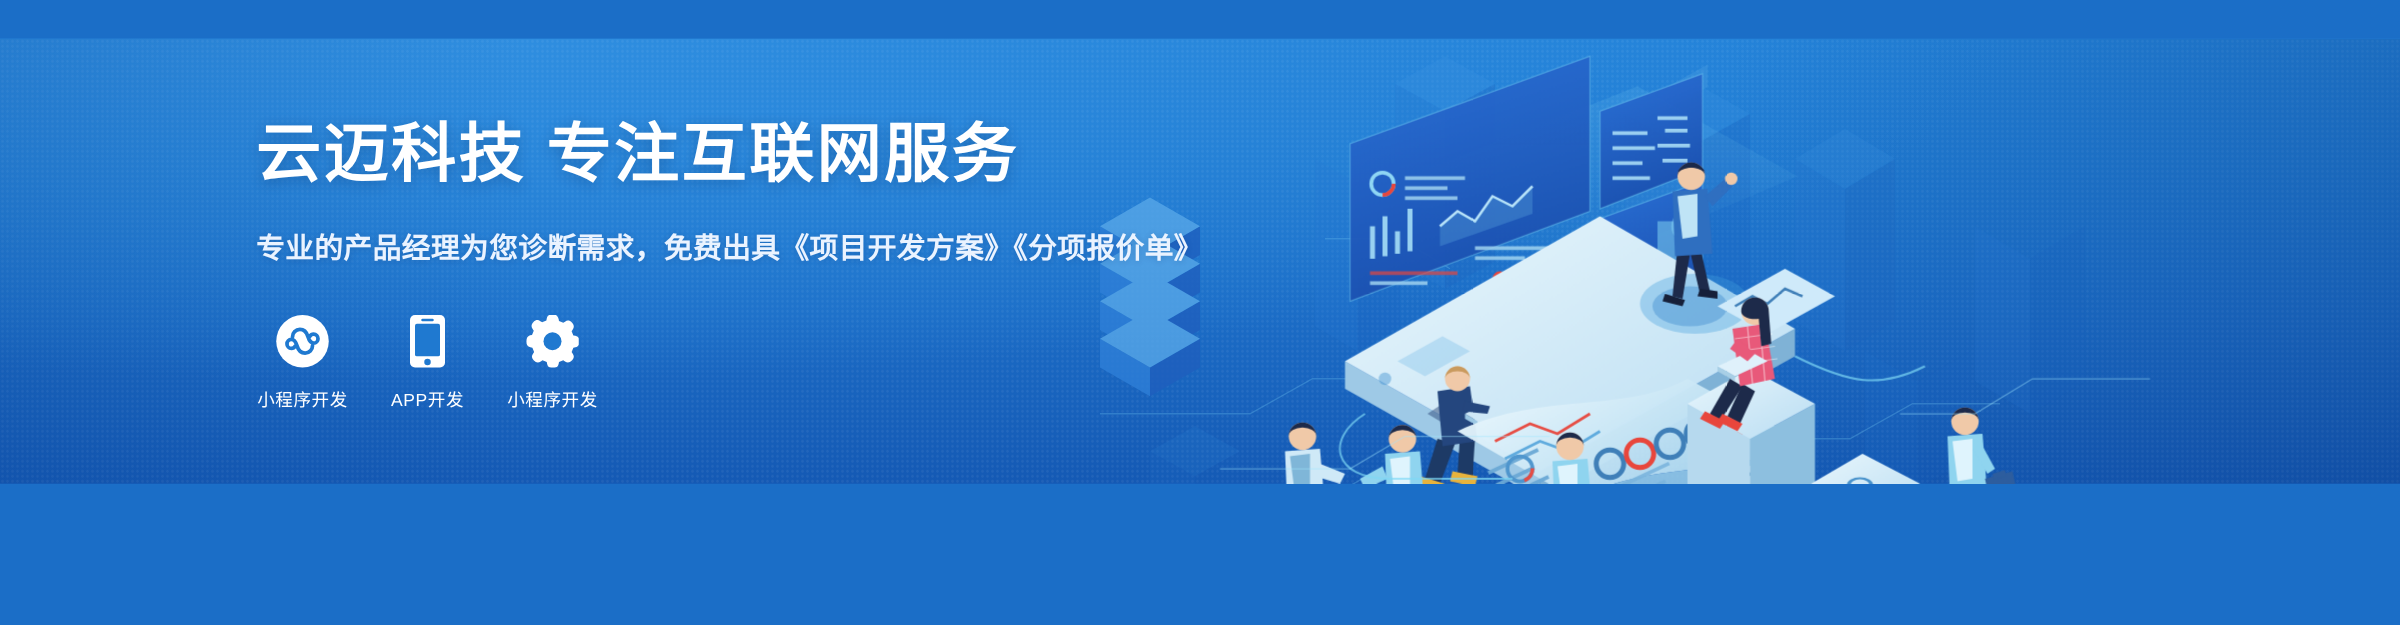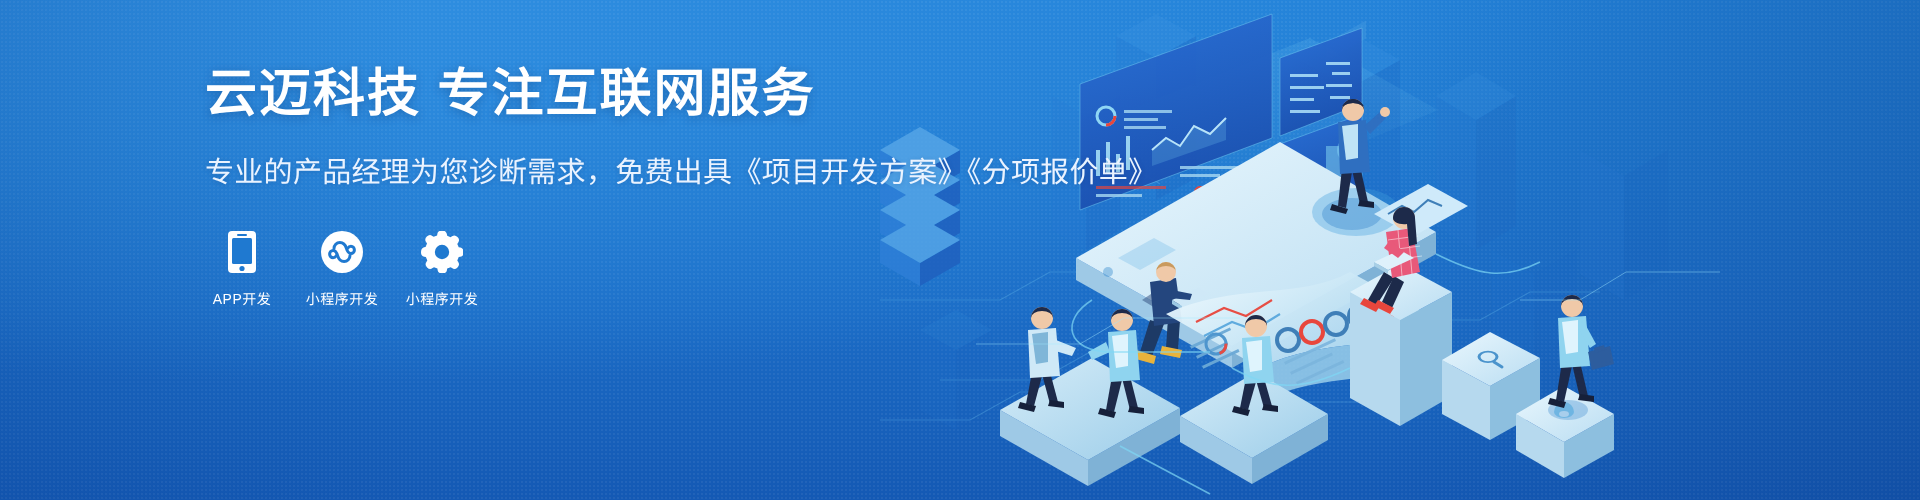--- a/index.html
+++ b/index.html
@@ -3,24 +3,25 @@
 <meta charset="utf-8">
 <title>Banner</title>
 <style>
   html,body{margin:0;padding:0;}
   body{
     width:1920px;height:500px;overflow:hidden;
     font-family:"Liberation Sans","DejaVu Sans",sans-serif;
     background:#1b6ec7;
   }
   #banner{
-    position:relative;width:1920px;height:500px;overflow:hidden;
+    position:relative;width:1920px;height:356px;overflow:hidden;
     background:
       radial-gradient(120% 140% at 18% 0%, #2f8ee0 0%, rgba(47,142,224,0) 55%),
       linear-gradient(180deg,#2281d8 0%, #1f79d0 28%, #1b6cc6 62%, #1459b4 100%);
+    margin-top: 31px;
   }
   
   #texture{
     position:absolute;inset:0;
     background-image:
       radial-gradient(rgba(255,255,255,.055) 1px, transparent 1.2px);
     background-size:4px 4px;
     pointer-events:none;
   }
   #vignette{
@@ -33,22 +34,22 @@
   #copy{
     position:absolute;left:205px;top:66px;width:700px;z-index:6;
   }
   #headline{
     font-family:"Liberation Sans","DejaVu Sans",sans-serif;
     font-weight:700;font-size:52px;line-height:1.05;
     color:#ffffff;letter-spacing:2px;white-space:nowrap;
     text-shadow:0 2px 10px rgba(3,40,95,.28);
   }
   .subline{
-    font-size:29px;line-height:1.62;color:#eaf3ff;white-space:nowrap;
-    letter-spacing:.3px;font-weight:400;
+    font-size:23px;line-height:1.62;color:#eaf3ff;white-space:nowrap;
+    letter-spacing:.3px;font-weight:700;
     text-shadow:0 1px 5px rgba(3,40,95,.2);
   }
   #sub1{margin-top:28px;}
   #services{
     display:flex;align-items:flex-end;gap:26px;margin-top:34px;
   }
   .service{
     display:flex;flex-direction:column;align-items:center;width:74px;
   }
   .svc-icon{
@@ -470,41 +471,41 @@
   <div id="copy">
 
     <div id="headline">云迈科技 专注互联网服务</div>
 
     <div id="sub1" class="subline">专业的产品经理为您诊断需求，免费出具《项目开发方案》《分项报价单》</div>
 
     <div id="services">
 
       <div class="service">
         <span class="svc-icon">
+          <svg width="44" height="44" viewBox="0 0 44 44" xmlns="http://www.w3.org/2000/svg">
+            <circle cx="22" cy="22" r="21" fill="#ffffff"></circle>
+            <path d="M14 18.5c0-3.3 2.6-6 5.9-6 3.6 0 5.6 2.9 6.4 5.6.9 3 2.5 5.4 4.6 5.4 2 0 3.5-1.6 3.5-3.6s-1.5-3.6-3.5-3.6c-1.3 0-2.4.7-3 1.8" fill="none" stroke="#1f79d0" stroke-width="3" stroke-linecap="round"></path>
+            <path d="M30 25.5c0 3.3-2.6 6-5.9 6-3.6 0-5.6-2.9-6.4-5.6-.9-3-2.5-5.4-4.6-5.4-2 0-3.5 1.6-3.5 3.6s1.5 3.6 3.5 3.6c1.3 0 2.4-.7 3-1.8" fill="none" stroke="#1f79d0" stroke-width="3" stroke-linecap="round"></path>
+          </svg>
+        </span>
+        <span class="svc-label">小程序开发</span>
+      </div>
+
+      <div class="service">
+        <span class="svc-icon">
           <svg width="34" height="44" viewBox="0 0 34 44" xmlns="http://www.w3.org/2000/svg">
             <rect x="3" y="1" width="28" height="42" rx="4" fill="#ffffff"></rect>
             <rect x="7" y="8" width="20" height="26" rx="1.5" fill="#1f79d0"></rect>
             <rect x="12" y="4" width="10" height="2" rx="1" fill="#1f79d0"></rect>
             <circle cx="17" cy="38.5" r="2.6" fill="#1f79d0"></circle>
           </svg>
         </span>
         <span class="svc-label">APP开发</span>
       </div>
 
-      <div class="service">
-        <span class="svc-icon">
-          <svg width="44" height="44" viewBox="0 0 44 44" xmlns="http://www.w3.org/2000/svg">
-            <circle cx="22" cy="22" r="21" fill="#ffffff"></circle>
-            <path d="M14 18.5c0-3.3 2.6-6 5.9-6 3.6 0 5.6 2.9 6.4 5.6.9 3 2.5 5.4 4.6 5.4 2 0 3.5-1.6 3.5-3.6s-1.5-3.6-3.5-3.6c-1.3 0-2.4.7-3 1.8" fill="none" stroke="#1f79d0" stroke-width="3" stroke-linecap="round"></path>
-            <path d="M30 25.5c0 3.3-2.6 6-5.9 6-3.6 0-5.6-2.9-6.4-5.6-.9-3-2.5-5.4-4.6-5.4-2 0-3.5 1.6-3.5 3.6s1.5 3.6 3.5 3.6c1.3 0 2.4-.7 3-1.8" fill="none" stroke="#1f79d0" stroke-width="3" stroke-linecap="round"></path>
-          </svg>
-        </span>
-        <span class="svc-label">小程序开发</span>
-      </div>
-
 
 
       <div class="service">
         <span class="svc-icon">
           <svg width="42" height="42" viewBox="0 0 42 42" xmlns="http://www.w3.org/2000/svg">
             <path d="M21 1.5c-2.6 0-4.1 1-4.6 3.3l-.3 1.6-3.4 1.4-1.4-.9c-1.9-1.3-3.7-1.1-5.5.7s-2 3.6-.7 5.5l.9 1.4-1.4 3.4-1.6.3C1 19.1 0 20.6 0 23.2s1 4.1 3.3 4.6l1.6.3 1.4 3.4-.9 1.4c-1.3 1.9-1.1 3.7.7 5.5 1.8 1.8 3.6 2 5.5.7l1.4-.9 3.4 1.4.3 1.6c.5 2.3 2 3.3 4.6 3.3s4.1-1 4.6-3.3l.3-1.6 3.4-1.4 1.4.9c1.9 1.3 3.7 1.1 5.5-.7 1.8-1.8 2-3.6.7-5.5l-.9-1.4 1.4-3.4 1.6-.3c2.3-.5 3.3-2 3.3-4.6s-1-4.1-3.3-4.6l-1.6-.3-1.4-3.4.9-1.4c1.3-1.9 1.1-3.7-.7-5.5-1.8-1.8-3.6-2-5.5-.7l-1.4.9-3.4-1.4-.3-1.6C25.1 2.5 23.6 1.5 21 1.5z" fill="#ffffff" transform="translate(0,-2) scale(1)"></path>
             <circle cx="21" cy="21" r="7.2" fill="#1f79d0"></circle>
           </svg>
         </span>
         <span class="svc-label">小程序开发</span>

